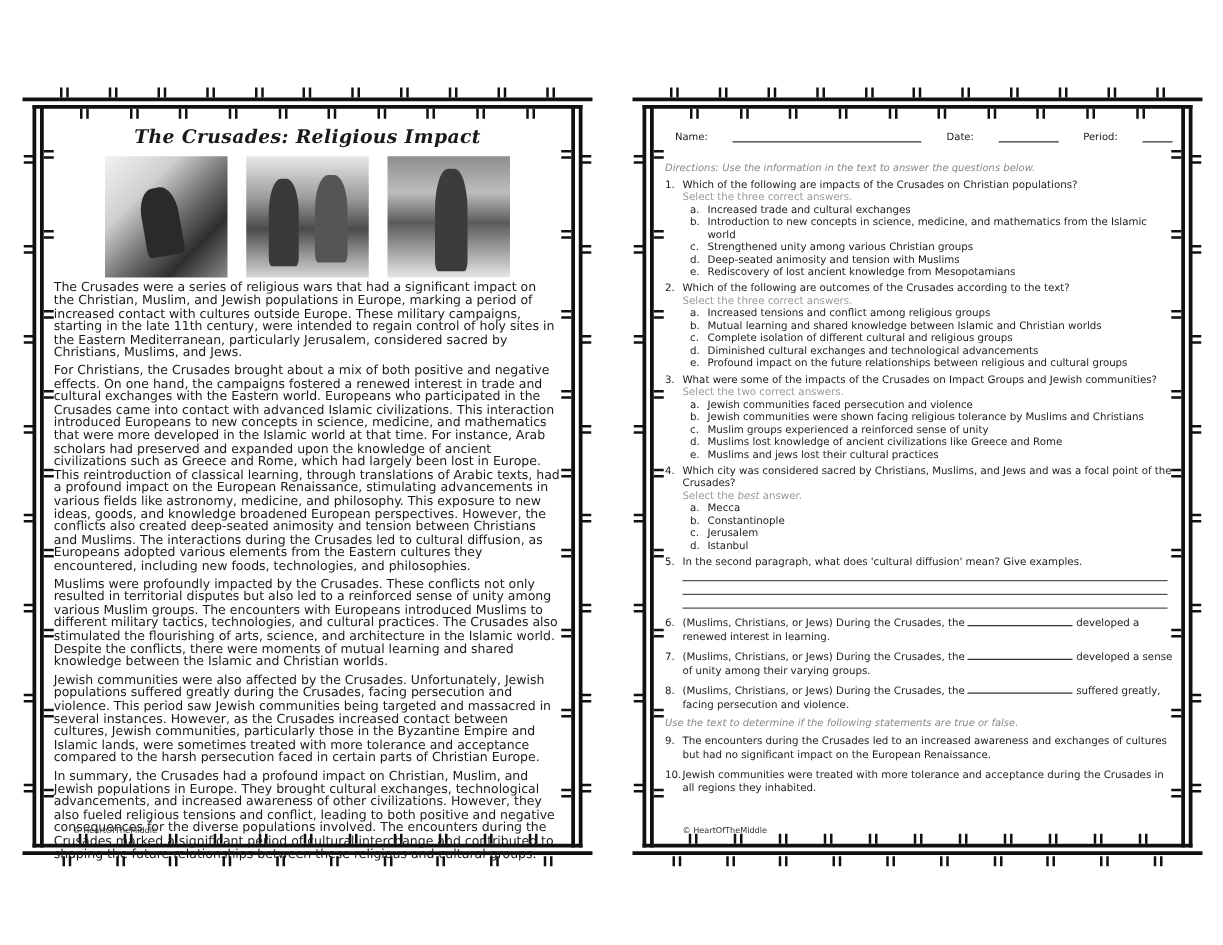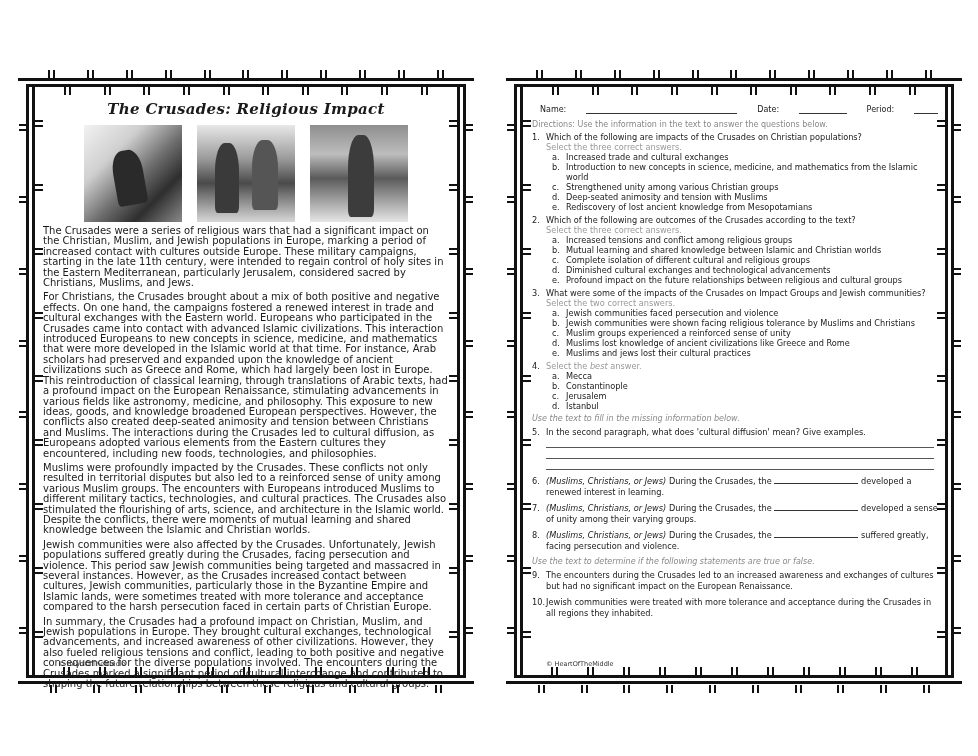--- a/index.html
+++ b/index.html
@@ -50,33 +50,33 @@
   .img3 .figure { left: 38px; top: 10px; width: 26px; height: 82px; background: #3c3c3c; }
 
   .body-text { font-size: 10px; line-height: 10.4px; margin-top: 4px; padding: 0 2px 0 1px; }
   .body-text p { margin-bottom: 4px; }
 
   .copyright { position: absolute; bottom: 2px; left: 16px; right: 0; text-align: left; font-size: 6.5px; color: #333; }
 
   
   .name-row { display: flex; justify-content: center; font-size: 8px; margin-top: 13px; gap: 20px; padding-left: 10px; }
   .blank { display: inline-block; border-bottom: 1px solid #333; height: 9px; }
-  .directions { color: #888; font-size: 8px; margin-top: 6px; margin-left: 2px; }
+  .directions { font-style: italic; color: #888; font-size: 8px; margin-top: 16px; margin-left: 2px; }
   .q-list { font-size: 8.2px; line-height: 10px; margin-top: 3px; }
   .q { display: flex; margin-bottom: 3px; }
   .q-num { width: 16px; flex-shrink: 0; padding-left: 2px; }
   .q-body { flex: 1; }
   .q-hint { color: #999; }
   .opts { margin-left: 6px; }
   .opt { display: flex; }
   .opt-letter { width: 14px; flex-shrink: 0; }
   .section-dir { font-style: italic; color: #888; font-size: 8px; margin: 2px 0 3px 2px; }
   .answer-line { border-bottom: 1px solid #555; height: 11px; margin-left: 16px; margin-right: 4px; }
   .fill-blank { display: inline-block; width: 84px; border-bottom: 1px solid #333; height: 8px; vertical-align: baseline; }
-  .ital { font-style: italic; }
+  .ital { }
   .q.fill { margin-bottom: 5px; line-height: 11px; }
 </style>
 </head>
 <body>
 
 <div class="page left">
   <div class="border-outer-top"></div>
   <div class="border-inner-top"></div>
   <div class="border-outer-bottom"></div>
   <div class="border-inner-bottom"></div>
@@ -403,20 +403,21 @@
                 <span class="opt-letter">e.</span>
                 <span>Muslims and jews lost their cultural practices</span>
               </div>
           </div>
         </div>
       </div>
 
       <div class="q">
         <span class="q-num">4.</span>
         <div class="q-body">
+          <div>Which city was considered sacred by Christians, Muslims, and Jews and was a focal point of the Crusades?</div>
           <div class="q-hint"><span>Select the </span><em>best</em><span> answer.</span></div>
           <div class="opts">
             <div class="opt">
                 <span class="opt-letter">a.</span>
                 <span>Mecca</span>
               </div>
             <div class="opt">
                 <span class="opt-letter">b.</span>
                 <span>Constantinople</span>
               </div>
@@ -425,21 +426,20 @@
                 <span>Jerusalem</span>
               </div>
             <div class="opt">
                 <span class="opt-letter">d.</span>
                 <span>Istanbul</span>
               </div>
           </div>
         </div>
       </div>
 
-      <div class="section-dir">Use the text to fill in the missing information below.</div>
 
       <div class="q" style="margin-bottom:0">
         <span class="q-num">5.</span>
         <div class="q-body">In the second paragraph, what does 'cultural diffusion' mean? Give examples.</div>
       </div>
       <div class="answer-line"></div>
       <div class="answer-line"></div>
       <div class="answer-line" style="margin-bottom:6px"></div>
 
       <div class="q fill">

